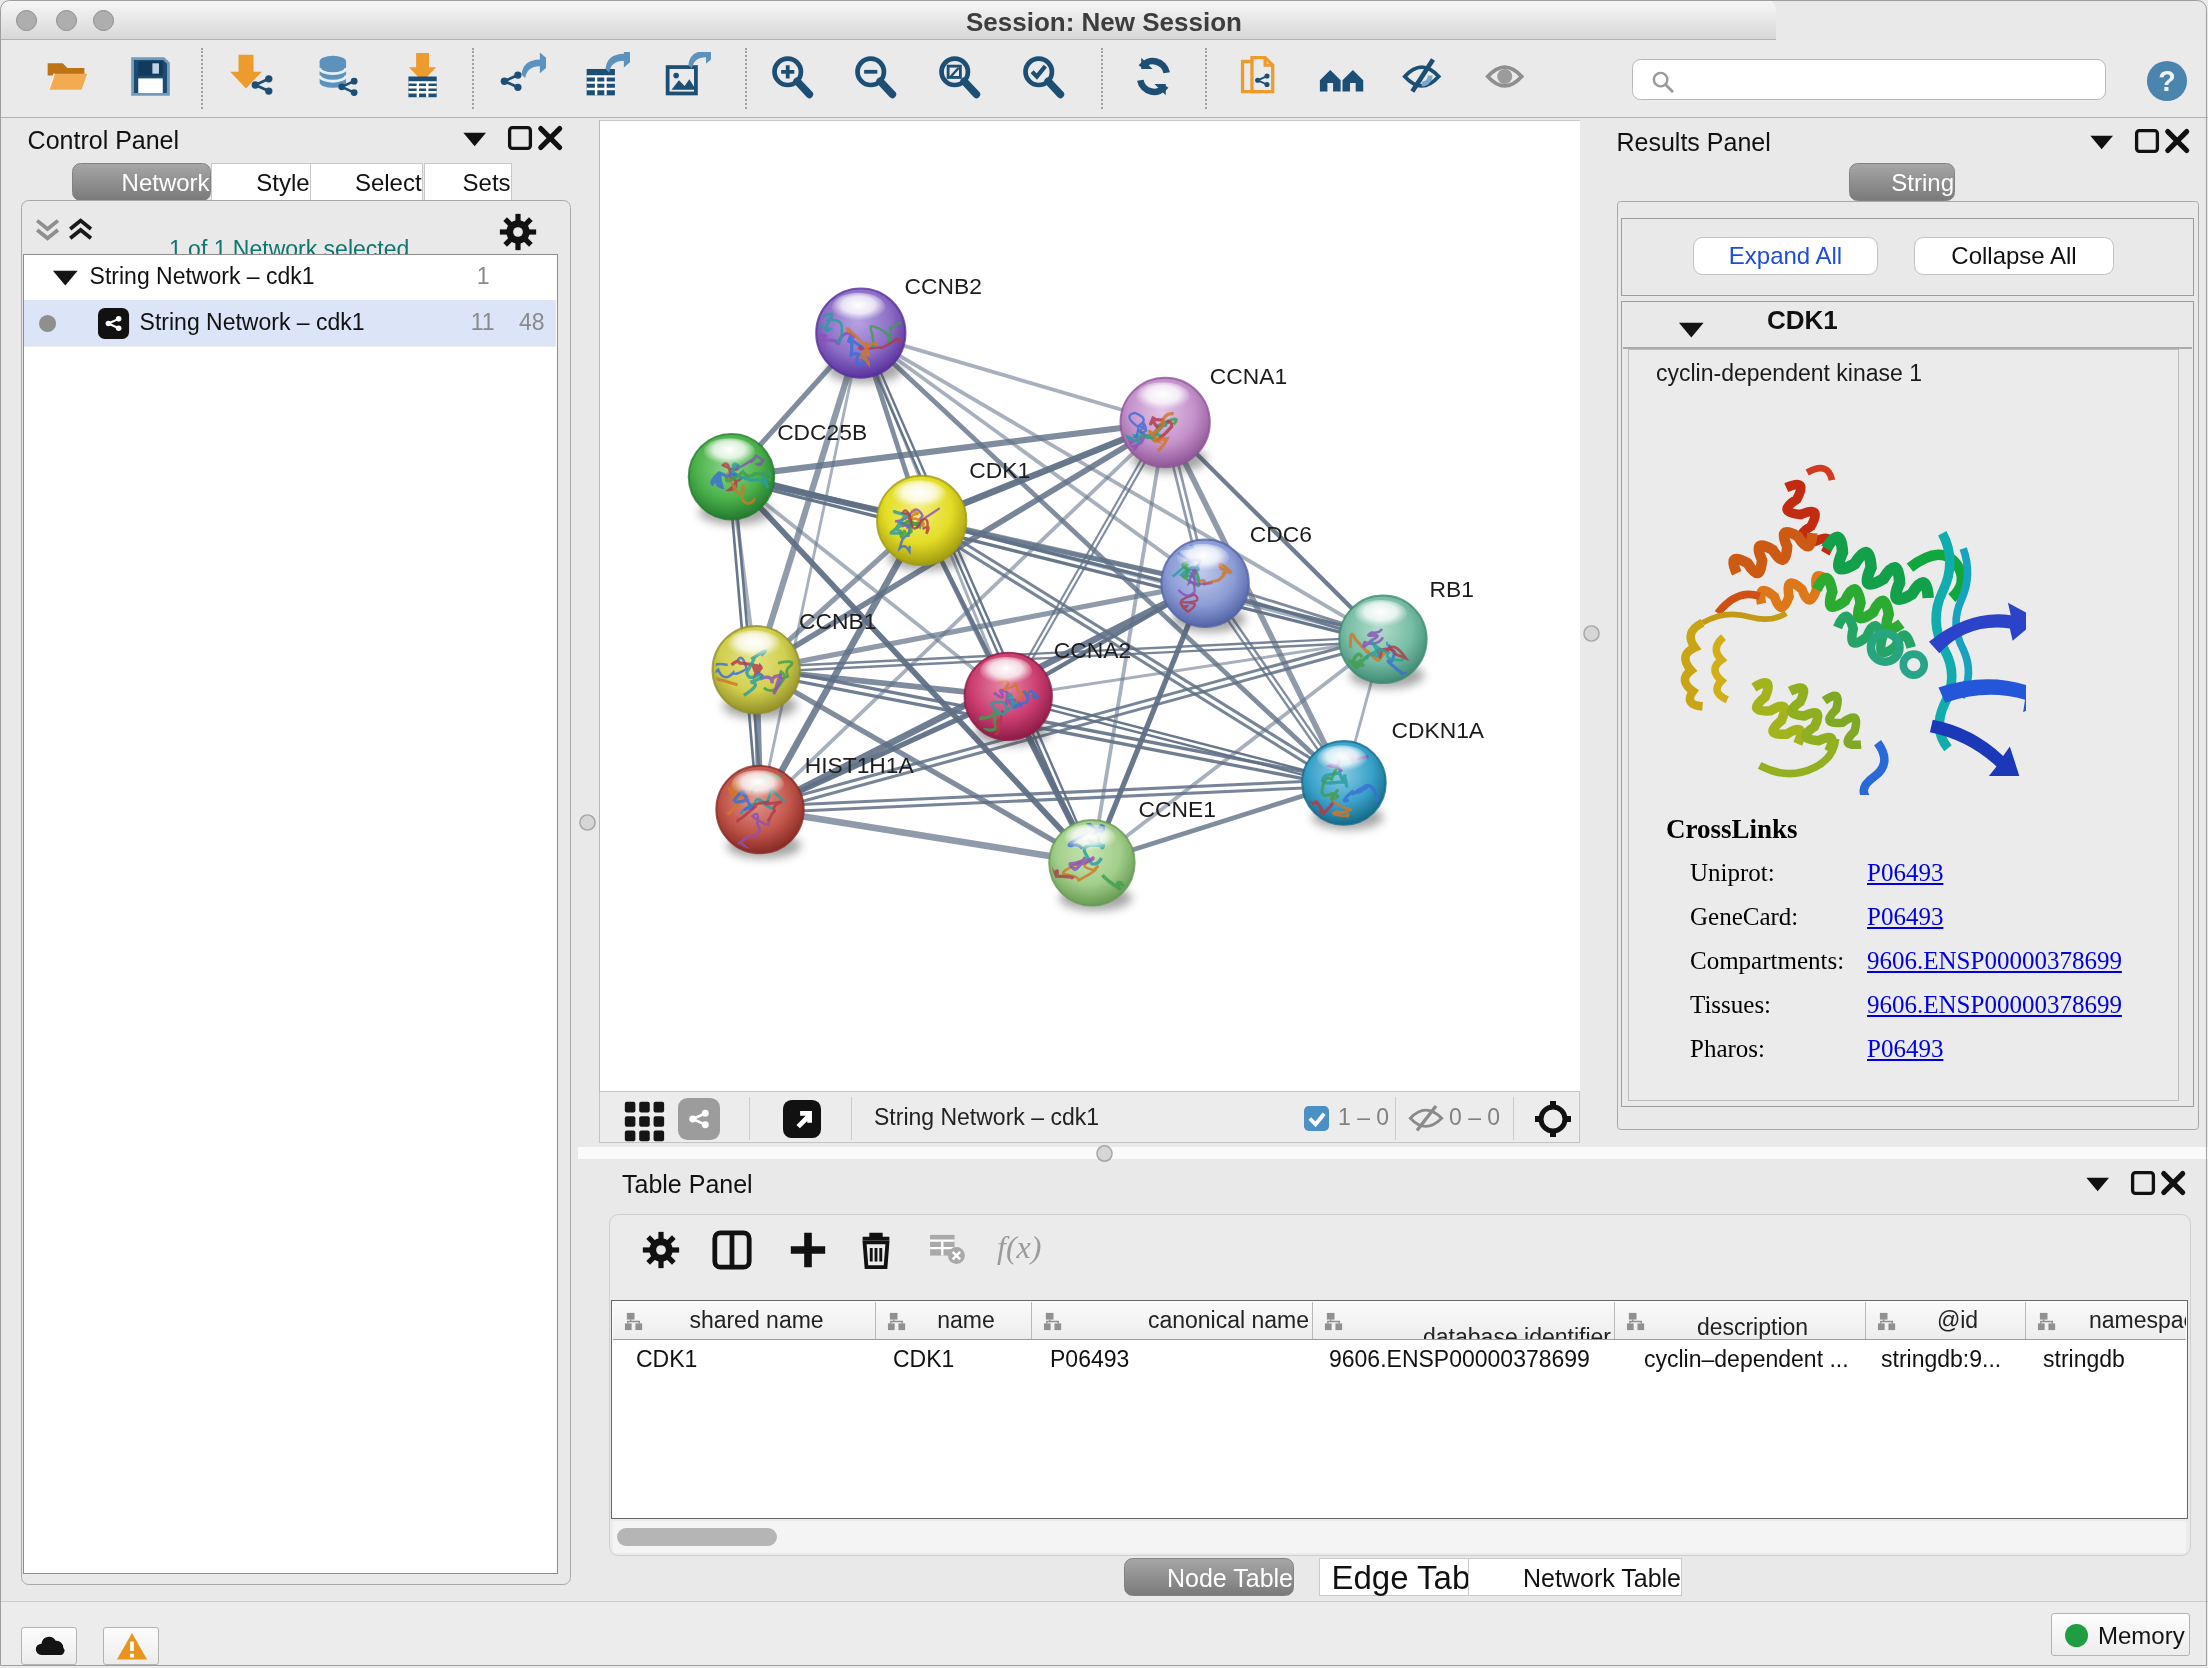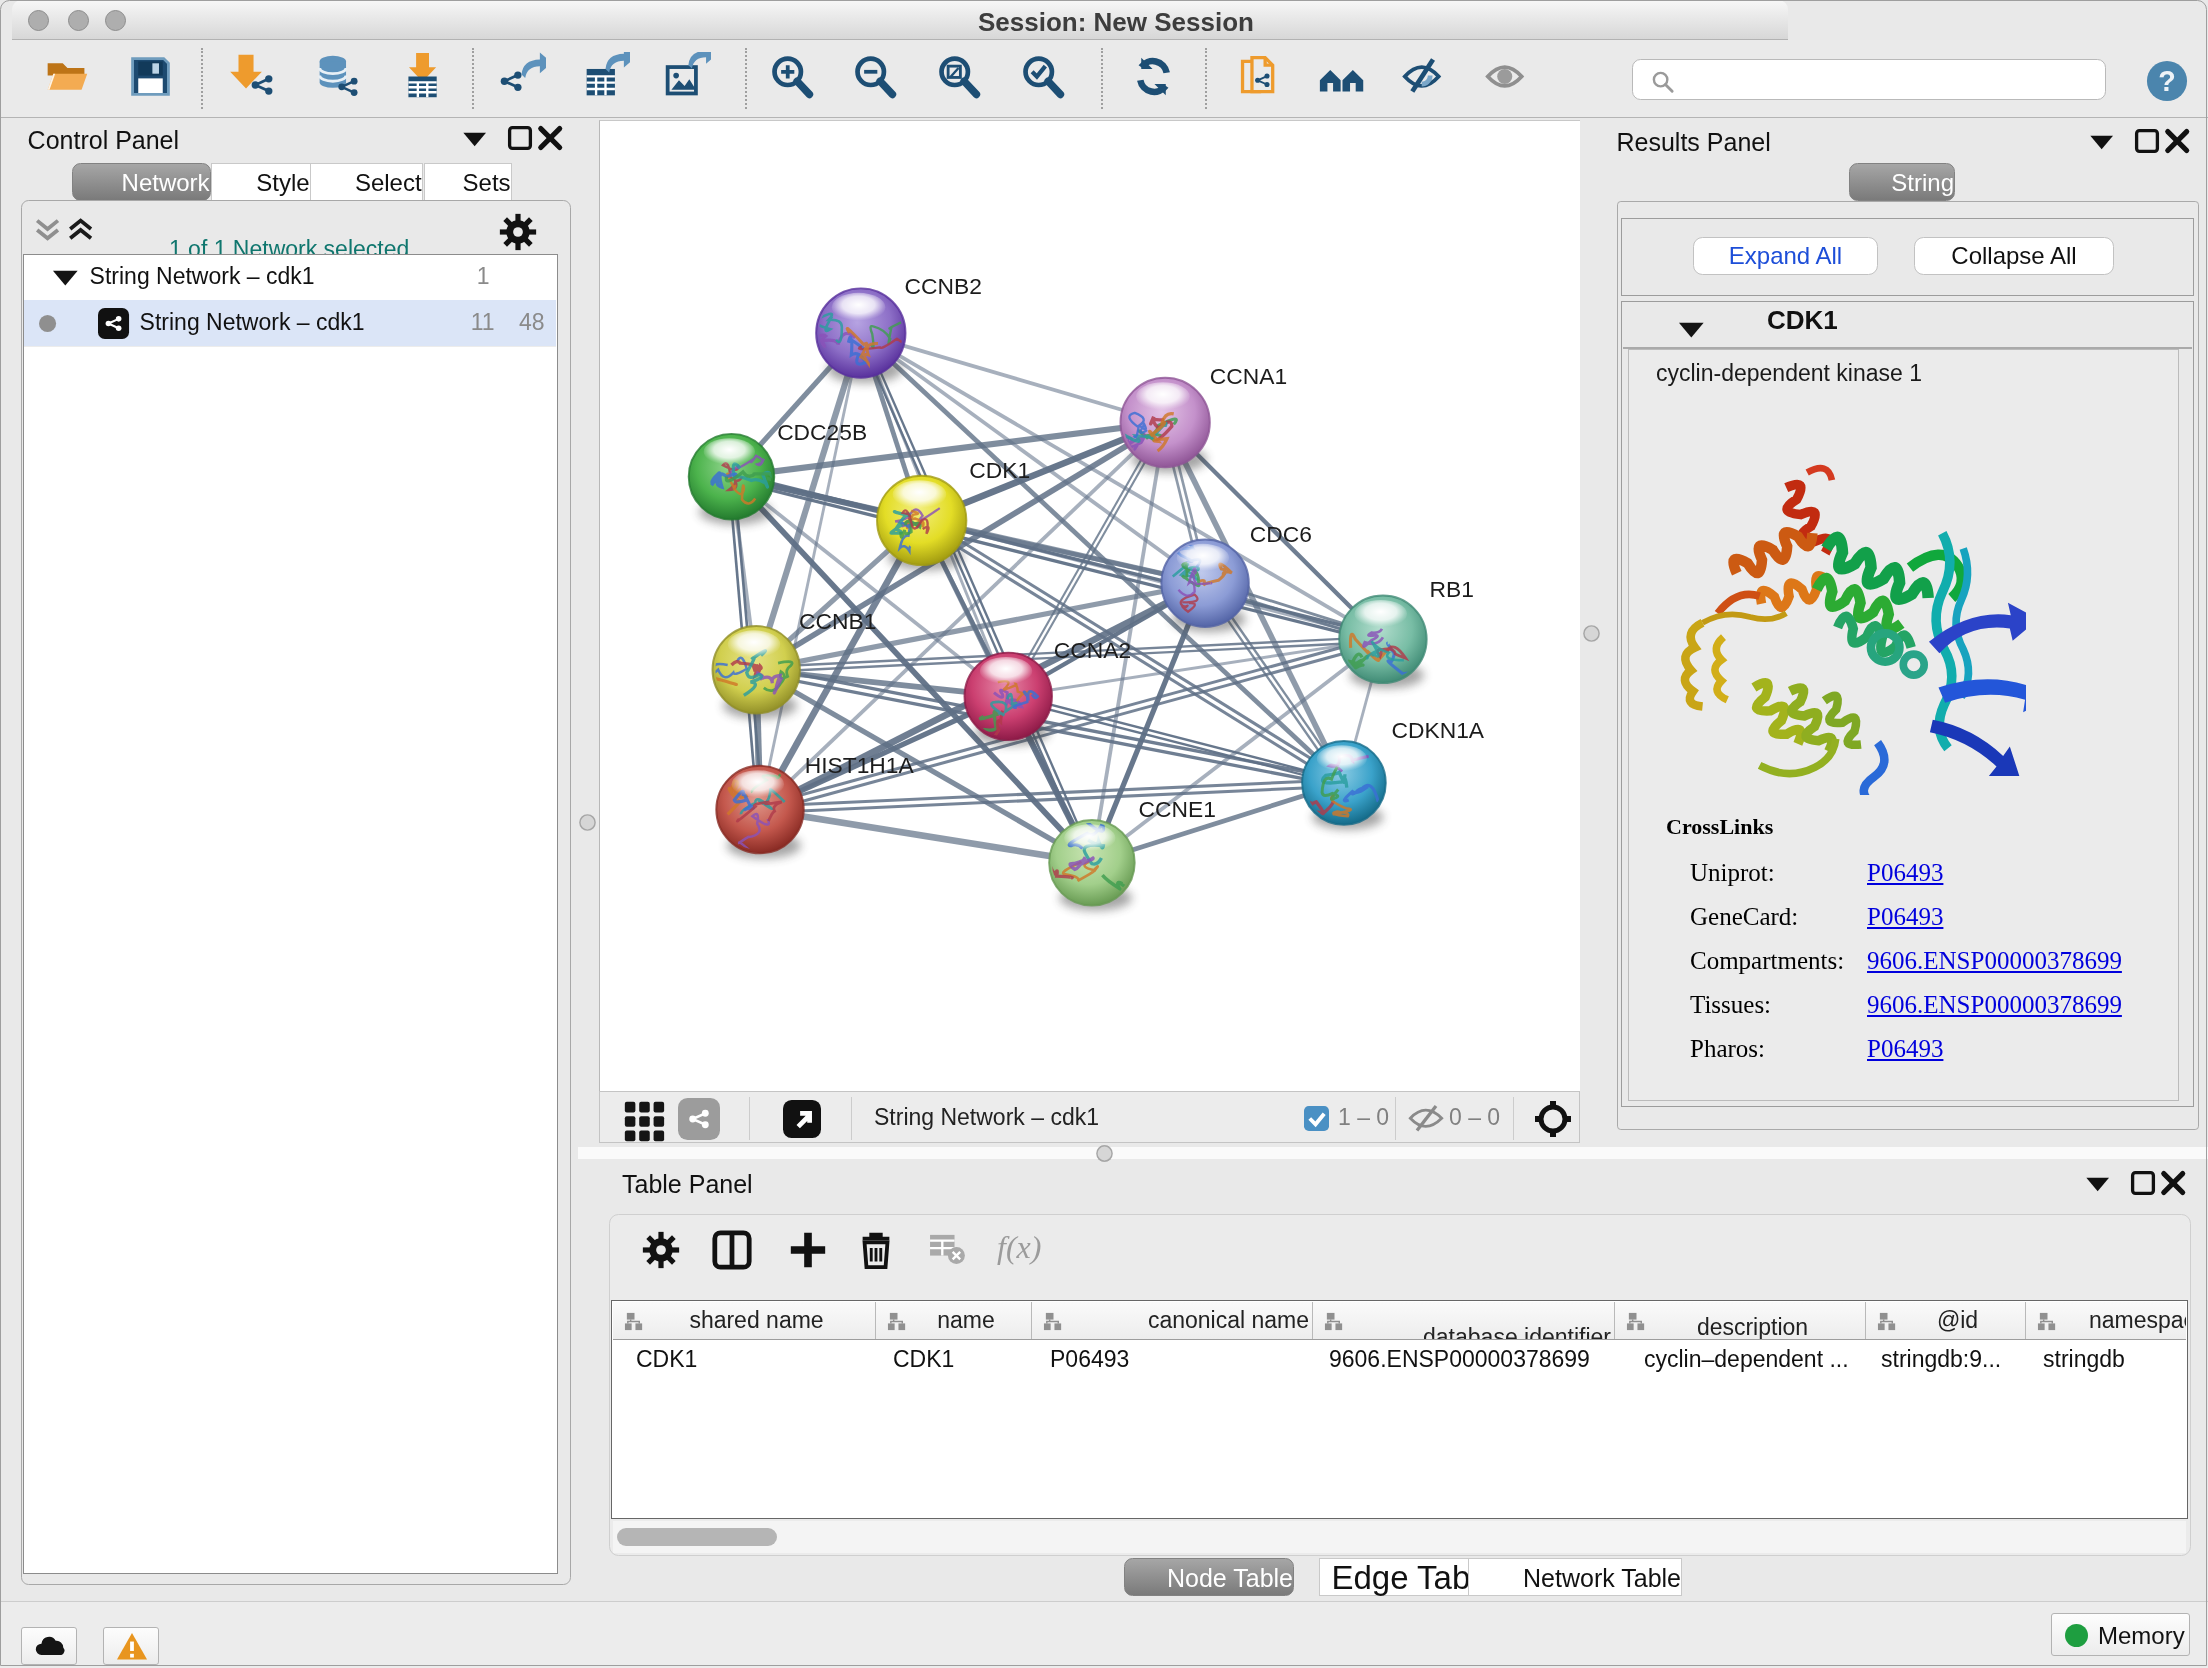--- a/index.html
+++ b/index.html
@@ -1,17 +1,17 @@
 <!DOCTYPE html>
 <html style="font-size:15px"><head><meta charset="utf-8"><style>
 *{margin:0;padding:0;box-sizing:border-box}
 html,body{width:2208px;height:1668px;overflow:hidden}
 body{font-family:"Liberation Sans",sans-serif;background:#e9e9e9;position:relative}
 .abs{position:absolute}
-#titlebar{left:12px;top:0;width:1776px;height:40px;background:linear-gradient(#f7f7f7,#d7d7d7);border-bottom:1px solid #b2b2b2;border-radius:9.5px 9.5px 0 0}
+#titlebar{left:0;top:0;width:1776px;height:40px;background:linear-gradient(#f7f7f7,#d7d7d7);border-bottom:1px solid #b2b2b2;border-radius:9.5px 9.5px 0 0}
 .tl{position:absolute;top:9.5px;width:21px;height:21px;border-radius:50%;background:#aeaeae;border:1px solid #8d8d8d}
 #title{position:absolute;top:6.7px;left:0;width:2208px;text-align:center;font-size:26px;font-weight:bold;color:#3d3d3d}
 #toolbar{left:0;top:40px;width:2208px;height:78px;background:#eaeaea;border-bottom:1.9px solid #b4b4b4}
 .sep{position:absolute;top:7.6px;height:61px;width:0;border-left:2.9px dotted #9f9f9f}
 #searchbox{position:absolute;left:1632px;top:19px;width:474px;height:41px;background:#fff;border:1.9px solid #b9b9b9;border-radius:8.6px}
 .panelhdr{font-size:25px;color:#111}
 .tab{position:absolute;height:38px;line-height:38px;text-align:right;font-size:24px;background:#fff;border:1px solid #c9c9c9;color:#111}
 .tabsel{background:linear-gradient(#a6a6a6,#7a7a7a);color:#fff;border:1px solid #828282;border-radius:8.6px}
 #cp-contentbox{left:21px;top:200px;width:542px;height:1385px;border:1.9px solid #a8a8a8;border-radius:7.6px;background:#e9e9e9}
 #treebox{left:23px;top:254px;width:535px;height:1322px;background:#fff;border:1.9px solid #8c8c8c}
@@ -648,21 +648,21 @@
       <path d="M248 112 q34 -26 50 -2 q12 18 -6 34" fill="none" stroke="#10a83c" stroke-width="11"></path>
       <circle cx="222" cy="196" r="15" fill="none" stroke="#27a57e" stroke-width="9"></circle>
       <circle cx="252" cy="214" r="11" fill="none" stroke="#2aa489" stroke-width="8"></circle>
       <path d="M282 76 q16 30 0 62 q-14 30 2 60 q16 28 0 58 q-12 26 4 46" fill="none" stroke="#11adad" stroke-width="10"></path>
       <path d="M304 92 q10 28 -2 54 q-12 26 2 52 q12 26 -2 50" fill="none" stroke="#17a3bf" stroke-width="8"></path>
       <path d="M268 190 q42 -34 86 -28 l-3 -13 32 17 -27 23 -3 -13 q-44 -6 -74 26 z" fill="#2b43c8"></path>
       <path d="M278 238 q50 -16 94 -2 l1 -14 27 25 -33 17 2 -13 q-40 -12 -84 3 z" fill="#2356d9"></path>
       <path d="M272 272 q42 8 74 38 l7 -10 10 31 -32 0 8 -10 q-30 -28 -70 -36 z" fill="#1a38b8"></path>
       <path d="M214 296 q16 22 -4 36 q-20 14 -2 28 q-24 10 -42 -2" fill="none" stroke="#2a6ad8" stroke-width="9"></path>
     </svg>
-    <div class="abs serif" style="left:59px;top:694px;font-size:22px;font-weight:bold;color:#000">CrossLinks</div>
+    <div class="abs serif" style="left:59px;top:694px;font-size:27px;font-weight:bold;color:#000">CrossLinks</div>
     <div class="abs serif" style="left:83px;top:739px;font-size:25px;color:#000">Uniprot:</div>
     <div class="abs serif" style="left:260px;top:739px;font-size:25px"><a class="lnk">P06493</a></div>
     <div class="abs serif" style="left:83px;top:783px;font-size:25px;color:#000">GeneCard:</div>
     <div class="abs serif" style="left:260px;top:783px;font-size:25px"><a class="lnk">P06493</a></div>
     <div class="abs serif" style="left:83px;top:827px;font-size:25px;color:#000">Compartments:</div>
     <div class="abs serif" style="left:260px;top:827px;font-size:25px"><a class="lnk">9606.ENSP00000378699</a></div>
     <div class="abs serif" style="left:83px;top:871px;font-size:25px;color:#000">Tissues:</div>
     <div class="abs serif" style="left:260px;top:871px;font-size:25px"><a class="lnk">9606.ENSP00000378699</a></div>
     <div class="abs serif" style="left:83px;top:915px;font-size:25px;color:#000">Pharos:</div>
     <div class="abs serif" style="left:260px;top:915px;font-size:25px"><a class="lnk">P06493</a></div>

